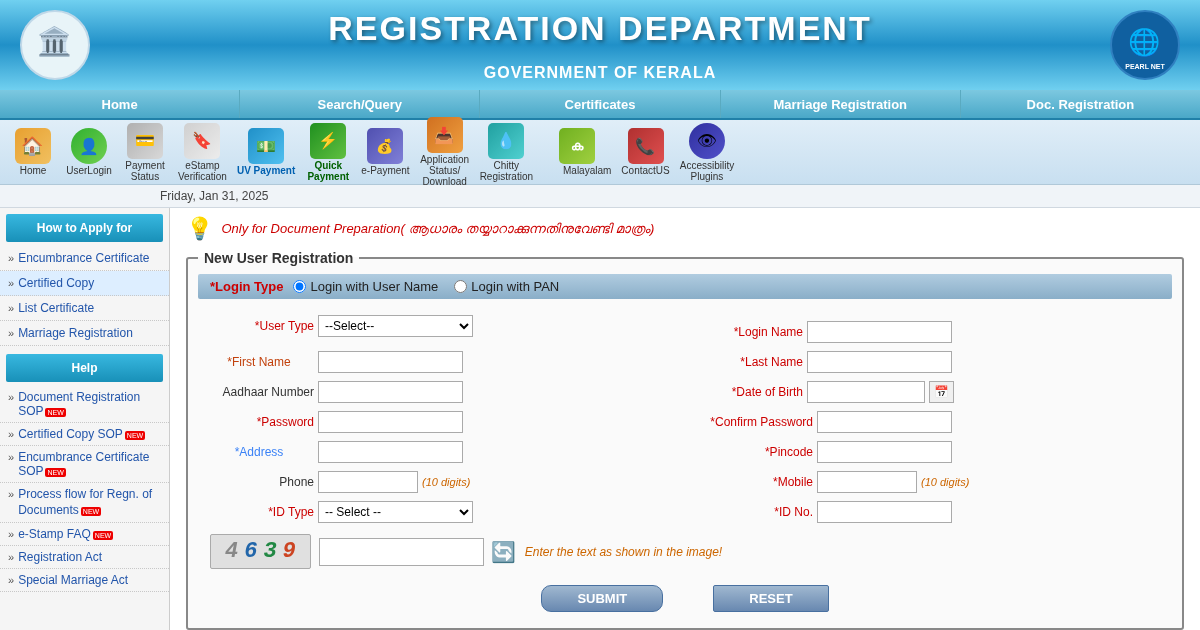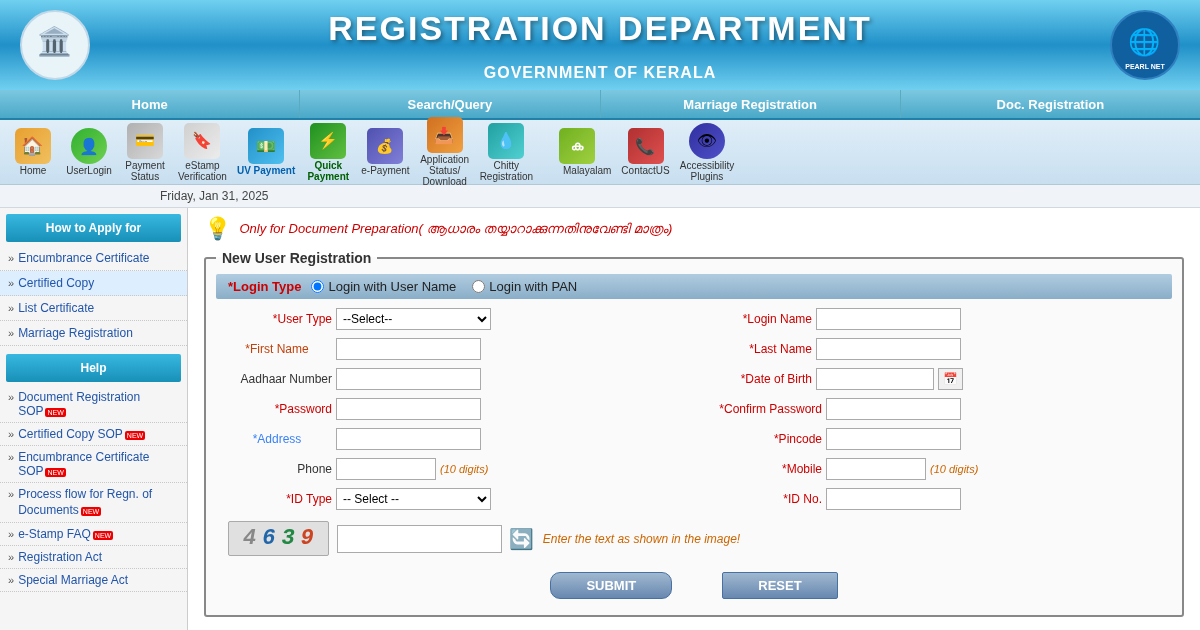--- a/index.html
+++ b/index.html
@@ -33,20 +33,23 @@
 </div>
 
 <div style="background: linear-gradient(to bottom, #7cc8e0, #4aa8c8); display: flex; height: 30px; border-bottom: 2px solid #2080a8;">
   <div style="flex:1; display:flex; align-items:center; justify-content:center; color:#fff; font-size:13px; font-weight:bold; cursor:pointer; border-right:1px solid #5aaac0;">
     <span>Home</span>
   </div>
   <div style="flex:1; display:flex; align-items:center; justify-content:center; color:#fff; font-size:13px; font-weight:bold; cursor:pointer; border-right:1px solid #5aaac0;">
     <span>Search/Query</span>
   </div>
   <div style="flex:1; display:flex; align-items:center; justify-content:center; color:#fff; font-size:13px; font-weight:bold; cursor:pointer; border-right:1px solid #5aaac0;">
+    <span>Certificates</span>
+  </div>
+  <div style="flex:1; display:flex; align-items:center; justify-content:center; color:#fff; font-size:13px; font-weight:bold; cursor:pointer; border-right:1px solid #5aaac0;">
     <span>Marriage Registration</span>
   </div>
   <div style="flex:1; display:flex; align-items:center; justify-content:center; color:#fff; font-size:13px; font-weight:bold; cursor:pointer;">
     <span>Doc. Registration</span>
   </div>
 </div>
 
 <div style="background: linear-gradient(to bottom, #e0eef8, #c8dff0); height: 65px; display:flex; align-items:center; padding: 0 10px; gap:10px; border-bottom: 1px solid #b0c8d8;">
   <div style="display:flex; flex-direction:column; align-items:center; gap:1px; cursor:pointer; min-width:46px;">
     <div style="width:36px; height:36px; background:linear-gradient(135deg,#e8a030,#f0c060); border-radius:6px; display:flex; align-items:center; justify-content:center; font-size:18px;">🏠</div>
@@ -99,21 +102,21 @@
 </div>
 
 <div style="display:flex; flex-direction:column; height: calc(630px - 90px - 30px - 65px);">
 
   <div style="background:#f0f4f8; padding:4px 160px; font-size:12px; color:#444; border-bottom:1px solid #d0d8e0;">
     <span>Friday, Jan 31, 2025</span>
   </div>
 
   <div style="display:flex; flex:1; overflow:hidden;">
 
-    <div style="width:188px; background:#f5f5f5; border-right:1px solid #ccc; flex-shrink:0; overflow-y:auto;">
+    <div style="width:170px; background:#f5f5f5; border-right:1px solid #ccc; flex-shrink:0; overflow-y:auto;">
       <div style="background:linear-gradient(to bottom,#38b8e0,#1890b8); color:#fff; font-size:12px; font-weight:bold; padding:7px 10px; text-align:center; cursor:pointer; margin:6px 6px 4px 6px; border-radius:2px;">
         <span>How to Apply for</span>
       </div>
       <div style="display:flex; gap:4px; padding:5px 8px; cursor:pointer; border-bottom:1px dotted #c8c8c8; align-items:flex-start;">
         <span style="color:#555; font-size:11px; margin-top:1px;">»</span>
         <span style="color:#2255aa; font-size:12px;">Encumbrance Certificate</span>
       </div>
       <div style="display:flex; gap:4px; padding:5px 8px; cursor:pointer; border-bottom:1px dotted #c8c8c8; align-items:flex-start; background:#ddeeff;">
         <span style="color:#555; font-size:11px; margin-top:1px;">»</span>
         <span style="color:#2255aa; font-size:12px;">Certified Copy</span>
@@ -182,21 +185,21 @@
         </div>
 
         <div style="display:grid; grid-template-columns:1fr 1fr; gap:2px 4px;">
 
           <div style="display:flex; align-items:center; padding:3px 6px; gap:4px;">
             <span style="text-align:right; min-width:110px; font-size:12px; color:#cc0000;">*User Type</span>
             <select style="border:1px solid #aaa; padding:2px; font-size:12px; height:22px; width:155px; background:#fff;">
               <option>--Select--</option>
             </select>
           </div>
-          <div style="display:flex; align-items:center; padding:3px 6px; gap:4px;">
+          <div style="display:flex; align-items:center; padding:3px 6px; gap:4px;margin-top:13px;">
             <span style="text-align:right; min-width:110px; font-size:12px; color:#cc0000;">*Login Name</span>
             <input type="text" style="border: 1px solid rgb(170, 170, 170); padding: 3px 5px; font-size: 12px; height: 22px; width: 145px;">
           </div>
 
           <div style="display:flex; align-items:center; padding:3px 6px; gap:4px;">
             <span style="text-align:center; min-width:110px; font-size:12px; color:#c2410c;">*First Name</span>
             <input type="text" style="border: 1px solid rgb(170, 170, 170); padding: 3px 5px; font-size: 12px; height: 22px; width: 145px;">
           </div>
           <div style="display:flex; align-items:center; padding:3px 6px; gap:4px;">
             <span style="text-align:right; min-width:110px; font-size:12px; color:#cc0000;">*Last Name</span>

